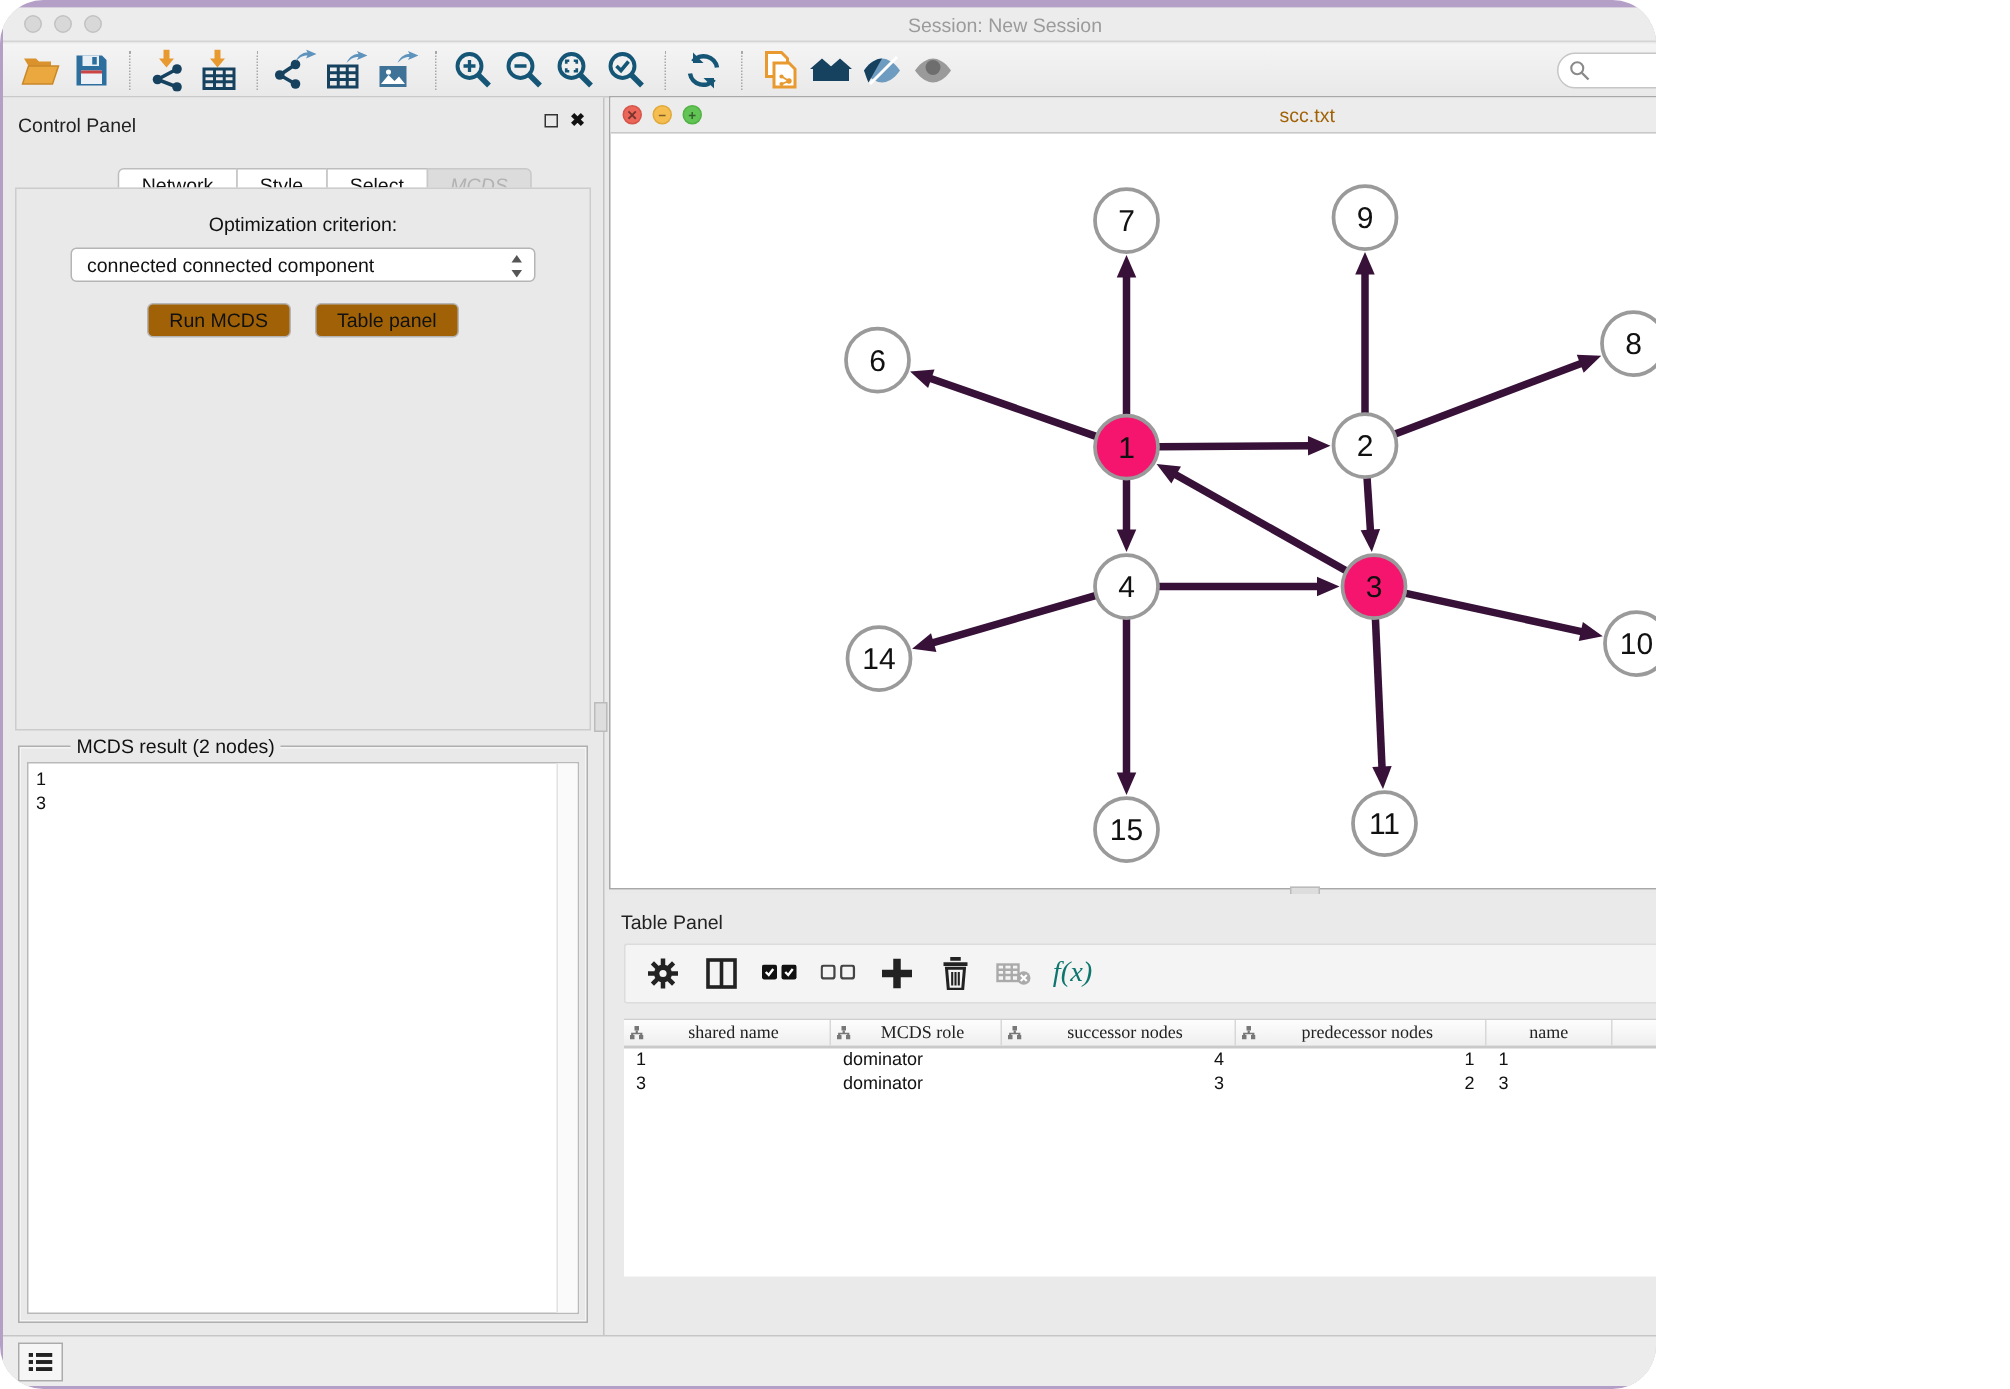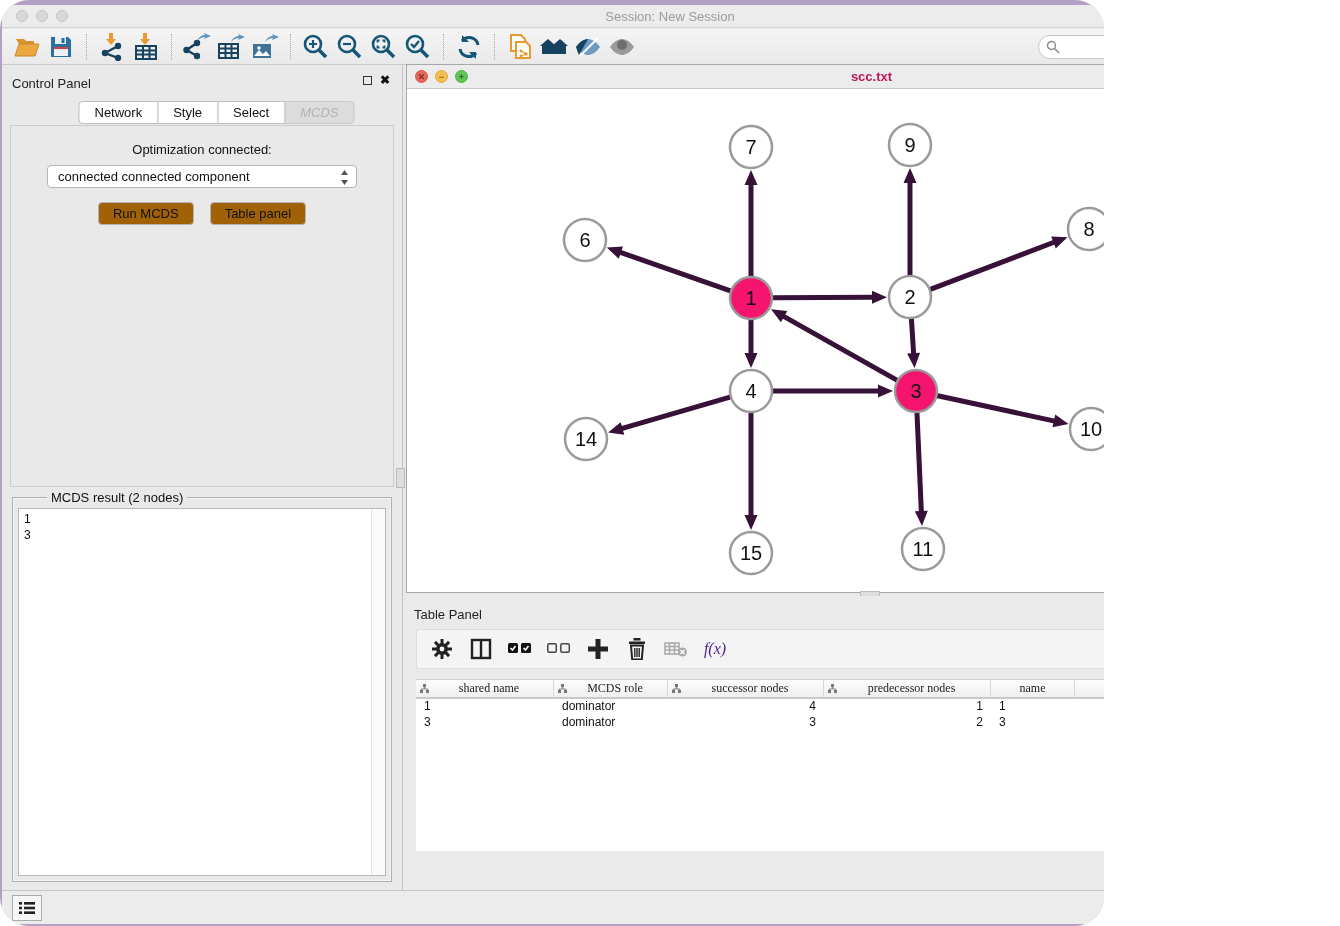--- a/index.html
+++ b/index.html
@@ -24,21 +24,21 @@
 
   
   #control-panel { position:absolute; left:0; top:60px; width:401px; bottom:34px; background:#E9E9E9; border-right:1px solid #C4C4C4; }
   .panel-head { position:absolute; left:10px; top:11px; font-size:13px; color:#222; }
   .panel-ctrl { position:absolute; top:11px; display:flex; gap:8px; align-items:center; }
   #control-panel .panel-ctrl { right:12px; }
   .float-box { width:9px; height:9px; border:1.5px solid #333; display:inline-block; }
   .close-x { font-size:12px; font-weight:bold; color:#111; line-height:9px; }
 
   .seg-tabs { position:absolute; display:flex; }
-  #cp-tabs { left:50%; transform:translateX(-50%); top:36px;padding-left:29px; }
+  #cp-tabs { left:50%; transform:translateX(-50%); top:47px;padding-left:29px; }
   .seg-tab { padding:3px 15px; font-size:13px; color:#111; background:#FFF; border:1px solid #BDBDBD; margin-left:-1px; cursor:default; white-space:nowrap; }
   .seg-tab:first-child { border-radius:4px 0 0 4px; margin-left:0; }
   .seg-tab:last-child { border-radius:0 4px 4px 0;font-style:italic; }
   .seg-tab.selected { background:#DCDCDC; color:#B2B2B2; border-color:#C8C8C8; }
 
   #mcds-app-panel { position:absolute; left:8px; right:8px; top:60px; height:362px; border:1px solid #CCCCCC; background:#E9E9E9; }
   #opt-label { margin-top:16px; text-align:center; font-size:13px; color:#111; }
   #criterion-select { position:relative; margin:8px auto 0; width:310px; height:23px; background:#FFF; border:1px solid #B5B5B5; border-radius:4px; font-size:13px; color:#111; line-height:21px; padding-left:10px; }
   #criterion-select .stepper { position:absolute; right:7px; top:4px; }
   .btn-row { margin-top:14px; display:flex; justify-content:center; gap:16px; }
@@ -53,21 +53,21 @@
   .splitter-grip-v { position:absolute; left:394px; top:463px; width:9px; height:20px; background:#DDDDDD; border:1px solid #BBB; }
   .splitter-grip-h { position:absolute; left:858px; top:586px; width:20px; height:6px; background:#DDDDDD; border:1px solid #BBB; }
 
   
   #net-window { position:absolute; left:404px; top:59px; width:931px; height:529px; background:#FFF; border:1px solid #A8A8A8; }
   #net-titlebar { position:absolute; left:0; top:0; width:100%; height:24px; background:#ECECEC; border-bottom:1px solid #C8C8C8; }
   .nt-dot { position:absolute; top:5px; width:13px; height:13px; border-radius:50%; text-align:center; font-size:9px; font-weight:bold; color:rgba(0,0,0,0.5); line-height:13px; }
   #nt-close { left:8px;  background:#EC6559; border:1px solid #D5554A; }
   #nt-min   { left:28px; background:#F6BE50; border:1px solid #E0A93C; }
   #nt-zoom  { left:48px; background:#62C454; border:1px solid #51B244; }
-  #net-title { position:absolute; left:0; right:0; top:4px; text-align:center; font-size:13px; color:#be185d;font-weight:bold; }
+  #net-title { position:absolute; left:0; right:0; top:4px; text-align:center; font-size:13px; color:#a16207; }
   #graph-svg { position:absolute; left:0; top:24px; }
 
   
   #table-panel { position:absolute; left:402px; top:591px; right:0; height:297px; background:#EAEAEA; }
   #table-panel .panel-ctrl { right:14px; }
   #tp-toolbar { position:absolute; left:12px; right:12px; top:33px; height:40px; background:#F4F4F4; border:1px solid #DCDCDC; border-radius:2px; display:flex; align-items:center; padding:0 10px; gap:9px; }
   #tp-toolbar .tbtn { width:30px; }
   #node-table { position:absolute; left:12px; right:2px; top:83px; height:172px; background:#FFF; border-top:1px solid #CFCFCF; }
   .tbl-header { display:grid; grid-template-columns:138px 114px 156px 167px 84px 1fr; height:19px; border-bottom:2px solid #C9C9C9; background:linear-gradient(#FDFDFD,#EFEFEF); }
   .th-cell { display:flex; align-items:center; font-size:12px; color:#222; border-right:1px solid #D8D8D8; padding:0 4px; overflow:hidden;font-family:Liberation Serif, serif; }
@@ -247,21 +247,21 @@
       <span class="close-x">✖</span>
     </div>
     <div class="seg-tabs" id="cp-tabs">
           <div class="seg-tab">Network</div>
           <div class="seg-tab">Style</div>
           <div class="seg-tab">Select</div>
           <div class="seg-tab selected">MCDS</div>
         </div>
 
     <div id="mcds-app-panel">
-      <div id="opt-label">Optimization connected:</div>
+      <div id="opt-label">Optimization criterion:</div>
       <div id="criterion-select">
         <span>connected connected component</span>
         <span class="stepper">
           <svg width="9" height="15" viewBox="0 0 9 15">
                 <path d="M4.5 0 8 5H1z" fill="#555"></path>
                 <path d="M4.5 15 1 10h7z" fill="#555"></path>
               </svg>
         </span>
       </div>
       <div class="btn-row">
@@ -406,21 +406,21 @@
         <svg width="24" height="18" viewBox="0 0 24 18">
               <g stroke="#AAA" stroke-width="1.6" fill="none">
                 <rect x="1" y="3" width="14" height="11"></rect>
                 <path d="M1 6.5h14M1 10h14M5.5 3v11M10.5 3v11"></path>
               </g>
               <circle cx="18.5" cy="12" r="4.5" fill="#AAA"></circle>
               <path d="M16.5 10l4 4M20.5 10l-4 4" stroke="#FFF" stroke-width="1.4"></path>
             </svg>
       </div>
       <div class="tbtn">
-        <span style="font-family:'Liberation Serif',serif; font-style:italic; font-size:16px; color:#4c1d95;">f(x)</span>
+        <span style="font-family:'Liberation Serif',serif; font-style:italic; font-size:19px; color:#0f766e;">f(x)</span>
       </div>
     </div>
 
     <div id="node-table">
       <div class="tbl-header" id="tbl-header">
             <div class="th-cell">
               <svg width="9" height="9" viewBox="0 0 9 9" style="flex:none">
                 <g fill="#777">
                   <rect x="3" y="0" width="3" height="3"></rect>
                   <rect x="0" y="6" width="3" height="3"></rect>

